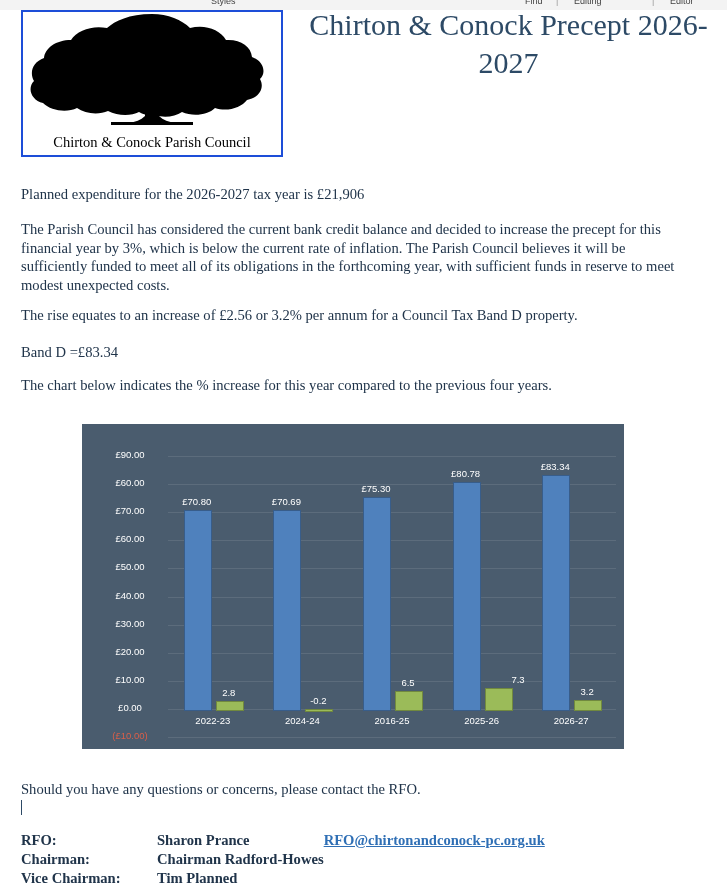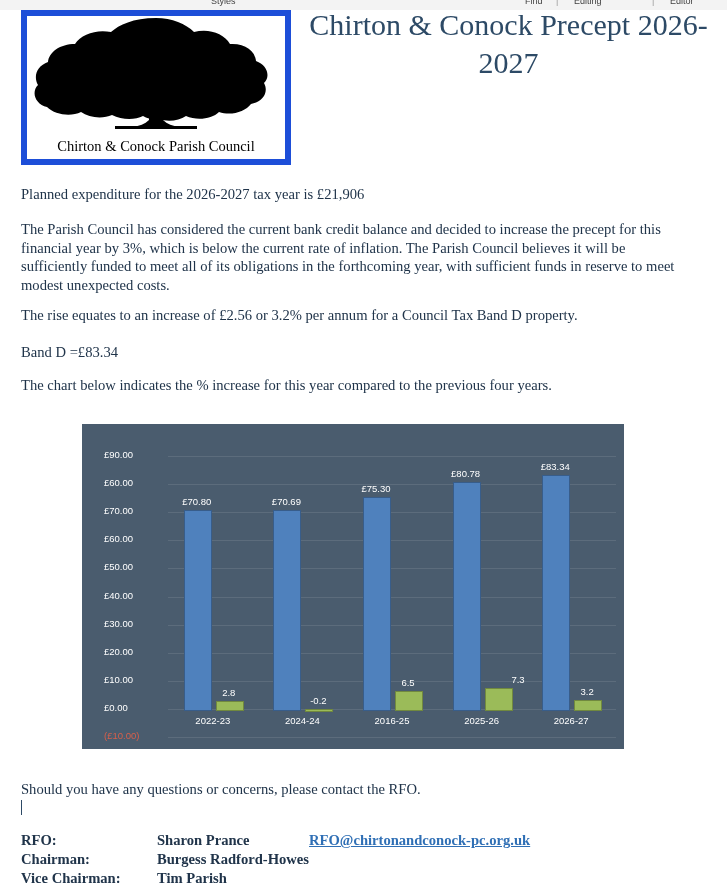--- a/index.html
+++ b/index.html
@@ -54,21 +54,21 @@
   }
 
   
   .logo-box {
     position: absolute;
     left: 21px;
     top: 0px;
     width: 258px;
     height: 143px;
     background: #ffffff;
-    border: 6px solid #1d4ed8;
+    border: 2px solid #1d4ed8;
     overflow: hidden;
   }
   .tree-wrap {
     position: absolute;
     left: 0; top: 0;
     width: 258px; height: 118px;
   }
   .logo-caption {
     position: absolute;
     left: 0;
@@ -153,21 +153,21 @@
   .chart-inner {
     position: absolute;
     left: 0; top: 0;
     width: 542px; height: 325px;
   }
   .axis-label {
     position: absolute;
     font-family: "Liberation Sans", sans-serif;
     font-size: 9.5px;
     color: #ffffff;
-    text-align: left;
+    text-align: center;
     width: 52px;
     white-space: nowrap;
   }
   .axis-label.neg { color: #d85f4a; }
   .cat-label {
     position: absolute;
     font-family: "Liberation Sans", sans-serif;
     font-size: 9.5px;
     color: #ffffff;
     text-align: center;
@@ -312,24 +312,24 @@
 
   <table class="contacts">
     <tbody>
         <tr>
       <td class="c-role">RFO:</td>
       <td class="c-name">Sharon Prance</td>
       <td class="c-mail"><span>RFO@chirtonandconock-pc.org.uk</span></td>
     </tr>
     <tr>
       <td class="c-role">Chairman:</td>
-      <td class="c-name">Burgess Radford-Howes</td>
+      <td class="c-name">Chairman Radford-Howes</td>
       <td class="c-mail"></td>
     </tr>
     <tr>
       <td class="c-role">Vice Chairman:</td>
-      <td class="c-name">Tim Parish</td>
+      <td class="c-name">Tim Planned</td>
       <td class="c-mail"></td>
     </tr>
   </tbody>
     </table>
 
 </div>
 
 </body></html>

